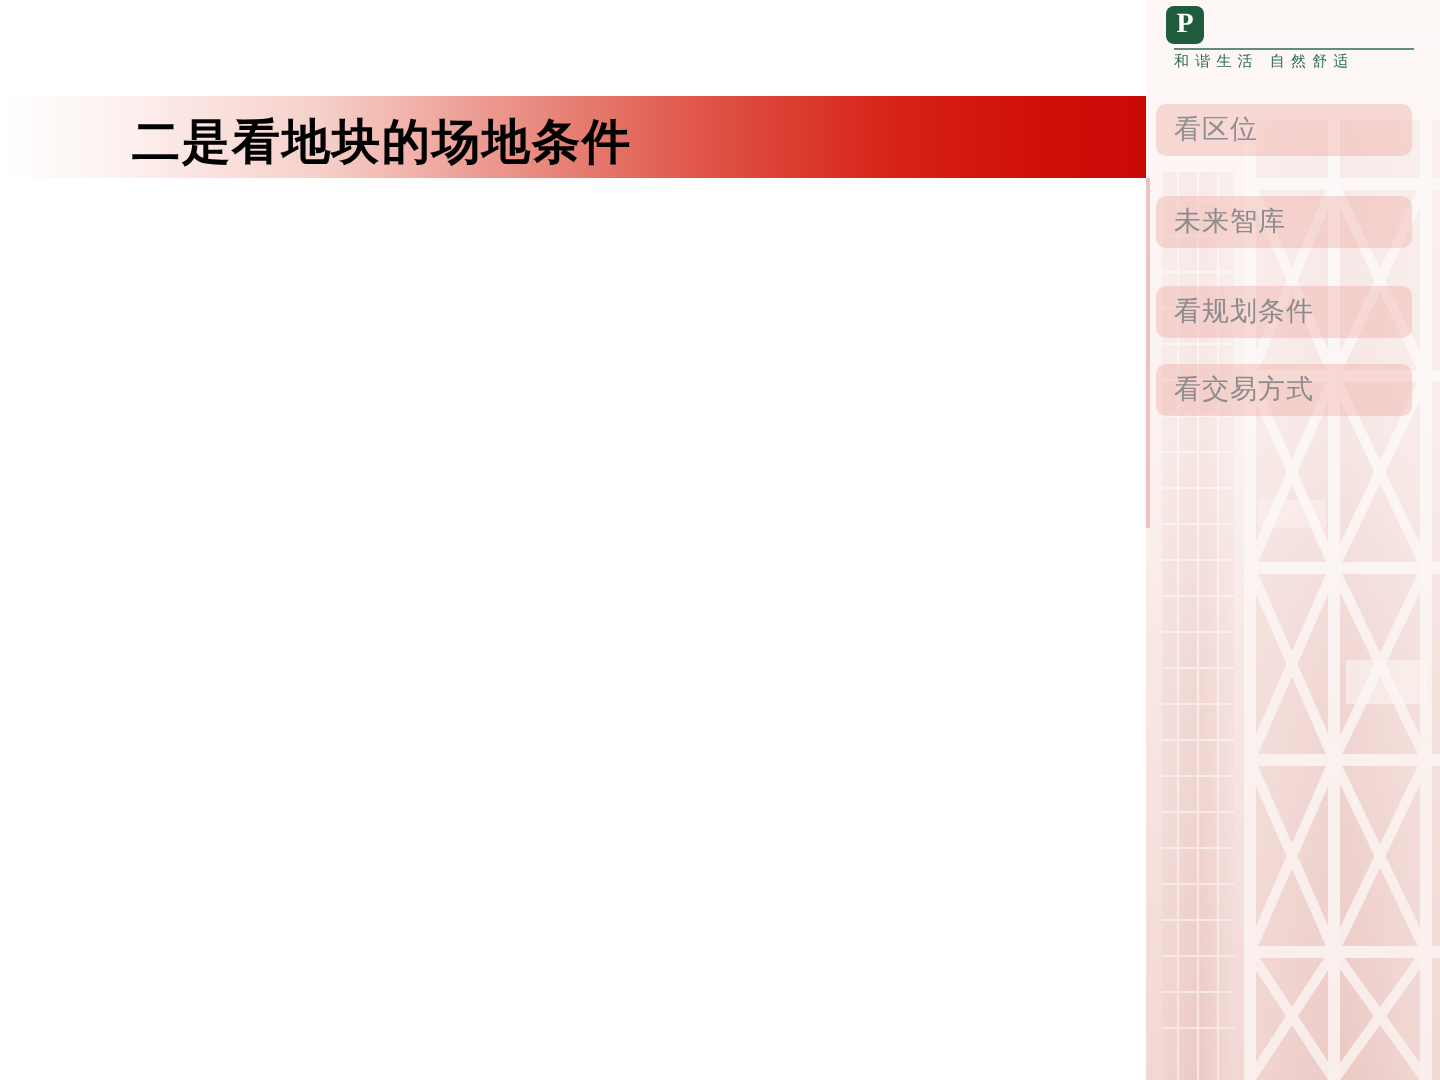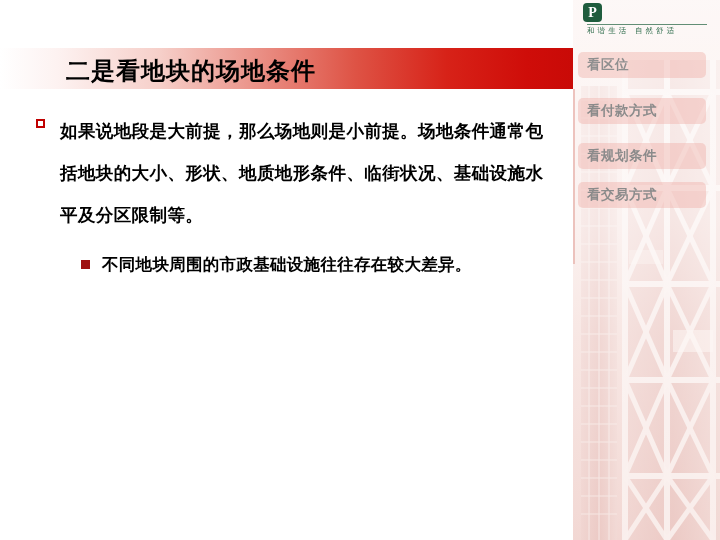--- a/index.html
+++ b/index.html
@@ -226,21 +226,21 @@
     height: 26px;
     border-radius: 5px;
     background: rgba(240, 177, 170, 0.45);
     display: flex;
     align-items: center;
     padding-left: 9px;
     box-sizing: border-box;
   }
   .nav-label {
     font-size: 13.5px;
-    font-weight: bold;
+    font-weight: normal;
     color: #8b8b8b;
     letter-spacing: 0.5px;
     white-space: nowrap;
     font-family: "DejaVu Sans", "Liberation Sans", sans-serif;
   }
   .nav-item.active .nav-label {
     color: #8f8f8f;
   }
 
   
@@ -258,33 +258,20 @@
   }
 </style>
 </head>
 <body>
 
 <div id="slide">
 
   <div id="title-bar"></div>
   <div id="title-text">二是看地块的场地条件</div>
 
-  <div id="body-block">
-
-    <div class="lvl1-row">
-      <span class="bullet-sq-hollow"></span>
-      <span class="lvl1-text">如果说地段是大前提，那么场地则是小前提。场地条件通常包括地块的大小、形状、地质地形条件、临街状况、基础设施水平及分区限制等。</span>
-    </div>
-
-    <div class="lvl2-row">
-      <span class="bullet-sq-solid"></span>
-      <span class="lvl2-text">不同地块周围的市政基础设施往往存在较大差异。</span>
-    </div>
-
-  </div>
 
   <div id="right-panel">
 
     <svg id="bg-photo" viewBox="0 0 147 540" preserveAspectRatio="xMidYMid slice">
       <defs>
         <linearGradient id="skyG" x1="0" y1="0" x2="0" y2="1">
           <stop offset="0%" stop-color="#f6ded9"></stop>
           <stop offset="55%" stop-color="#f0cdc6"></stop>
           <stop offset="100%" stop-color="#e9bdb6"></stop>
         </linearGradient>
@@ -376,21 +363,21 @@
       <div id="logo-tagline">和谐生活 自然舒适</div>
     </div>
 
     <div id="active-accent"></div>
     <div id="panel-edge-line"></div>
 
     <div class="nav-item active" style="top:52px;">
       <span class="nav-label">看区位</span>
     </div>
     <div class="nav-item" style="top:98px;">
-      <span class="nav-label">看付款方式</span>
+      <span class="nav-label">未来智库</span>
     </div>
     <div class="nav-item" style="top:143px;">
       <span class="nav-label">看规划条件</span>
     </div>
     <div class="nav-item" style="top:182px;">
       <span class="nav-label">看交易方式</span>
     </div>
 
   </div>
 

